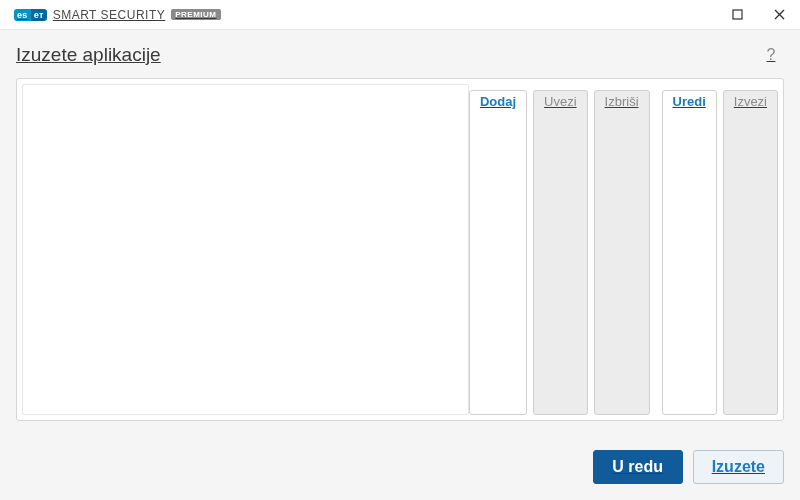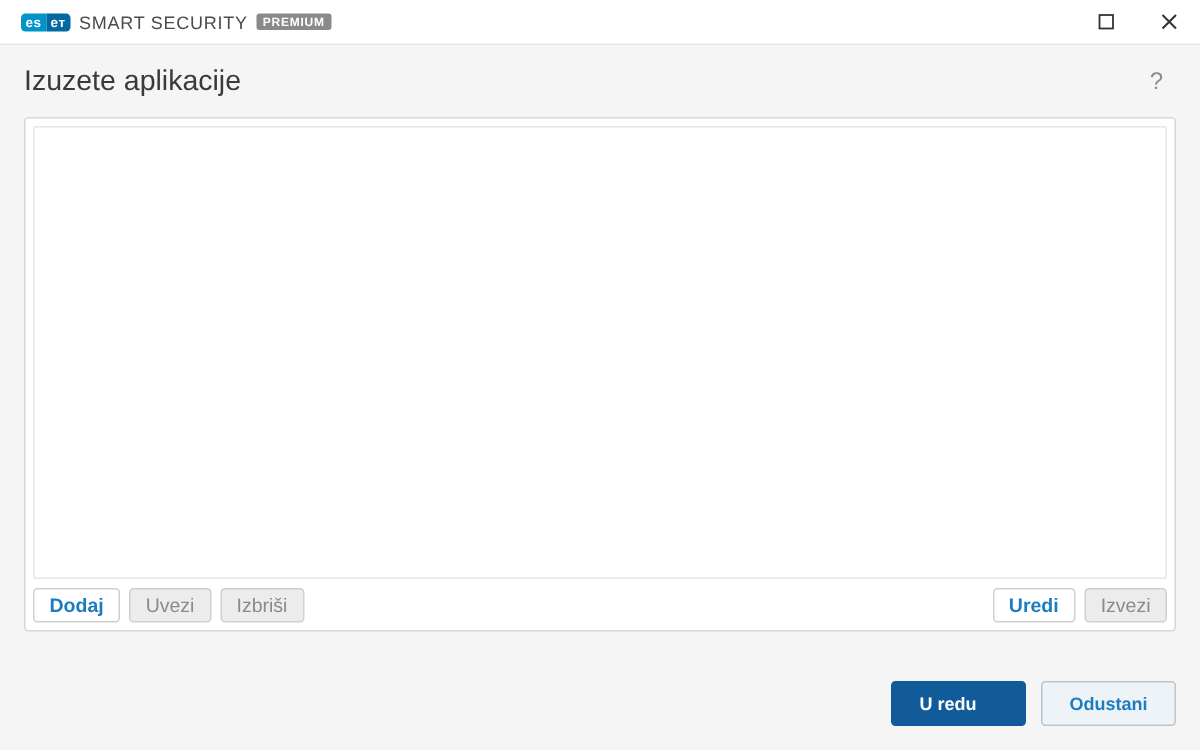--- a/index.html
+++ b/index.html
@@ -5,21 +5,21 @@
   * { box-sizing: border-box; }
   html, body { margin: 0; padding: 0; }
   body {
     width: 800px;
     height: 500px;
     font-family: "Segoe UI", Arial, sans-serif;
     background: #f5f5f5;
     overflow: hidden;
     color: #3a3a3a;
   }
-  .window { width: 800px; height: 500px; display: flex; flex-direction: column; }
+  .window { width: 800px; height: 500px; display: flex; flex-direction: column; text-decoration: underline; }
   .titlebar {
     height: 30px;
     background: #ffffff;
     display: flex;
     align-items: center;
     padding: 0 0 0 14px;
     border-bottom: 1px solid #e6e6e6;
   }
   .brand { display: flex; align-items: center; gap: 6px; }
   .brand-logo {
@@ -90,21 +90,21 @@
     cursor: pointer;
     margin-right: 2px;
   }
   .panel {
     background: #ffffff;
     border: 1px solid #d7d7d7;
     border-radius: 3px;
     flex: 0 0 auto;
     height: 343px;
     display: flex;
-    flex-direction: column;
+    flex-direction: row;
     padding: 5px;
   }
   .listbox {
     flex: 1;
     background: #ffffff;
     border: 1px solid #e6e6e6;
     border-radius: 2px;
     overflow: auto;
   }
   .panel-toolbar {
@@ -130,30 +130,30 @@
     font-weight: 600;
     cursor: pointer;
   }
   .footer {
     display: flex;
     justify-content: flex-end;
     gap: 10px;
     padding: 16px;
   }
   .btn {
-    font-size: 12px;
+    font-size: 16px;
     padding: 7px 18px;
     border-radius: 3px;
     border: 1px solid #b8c6d0;
     background: #eef3f7;
     color: #1b7cc0;
     font-weight: 600;
     cursor: pointer;
     min-width: 90px;
-    text-align: left;
+    text-align: center;
   }
   .btn.primary {
     background: #115b9b;
     border: 1px solid #115b9b;
     color: #ffffff;
   }
 </style>
 </head>
 <body>
 
@@ -198,16 +198,16 @@
         <div class="tbtn">Izbriši</div>
         <div class="spacer"></div>
         <div class="tbtn primary-link">Uredi</div>
         <div class="tbtn">Izvezi</div>
       </div>
     </div>
   </div>
 
   <div class="footer">
     <div class="btn primary">U redu</div>
-    <div class="btn">Odustani</div>
+    <div class="btn">Izuzete</div>
   </div>
 
 </div>
 
 </body></html>

